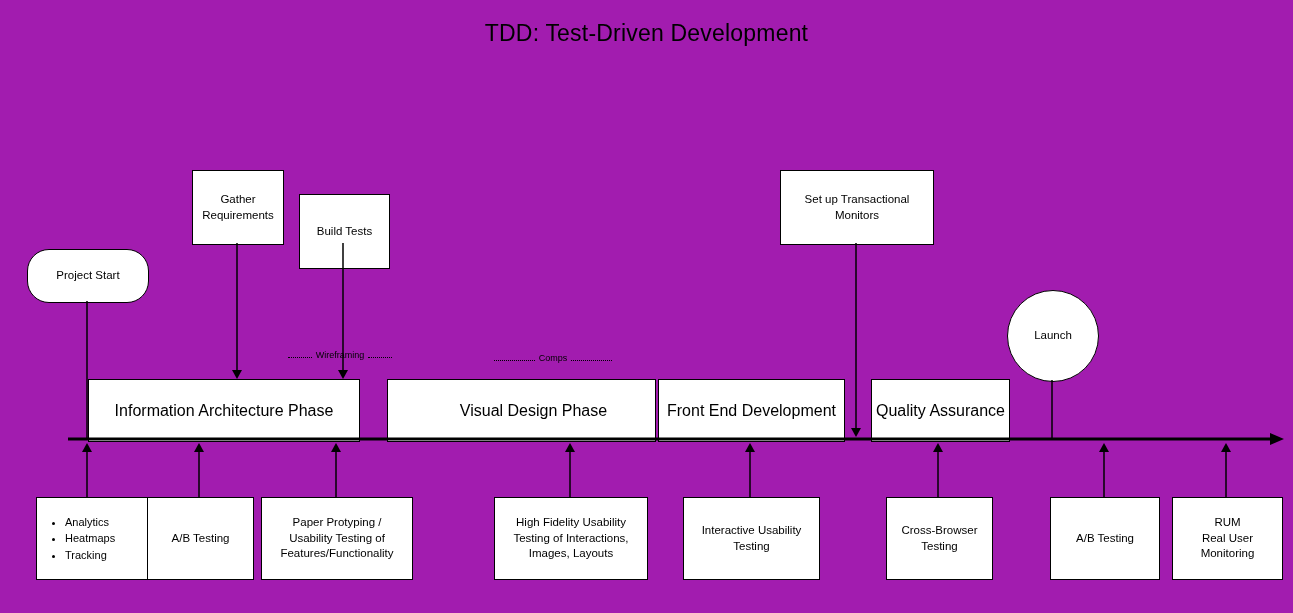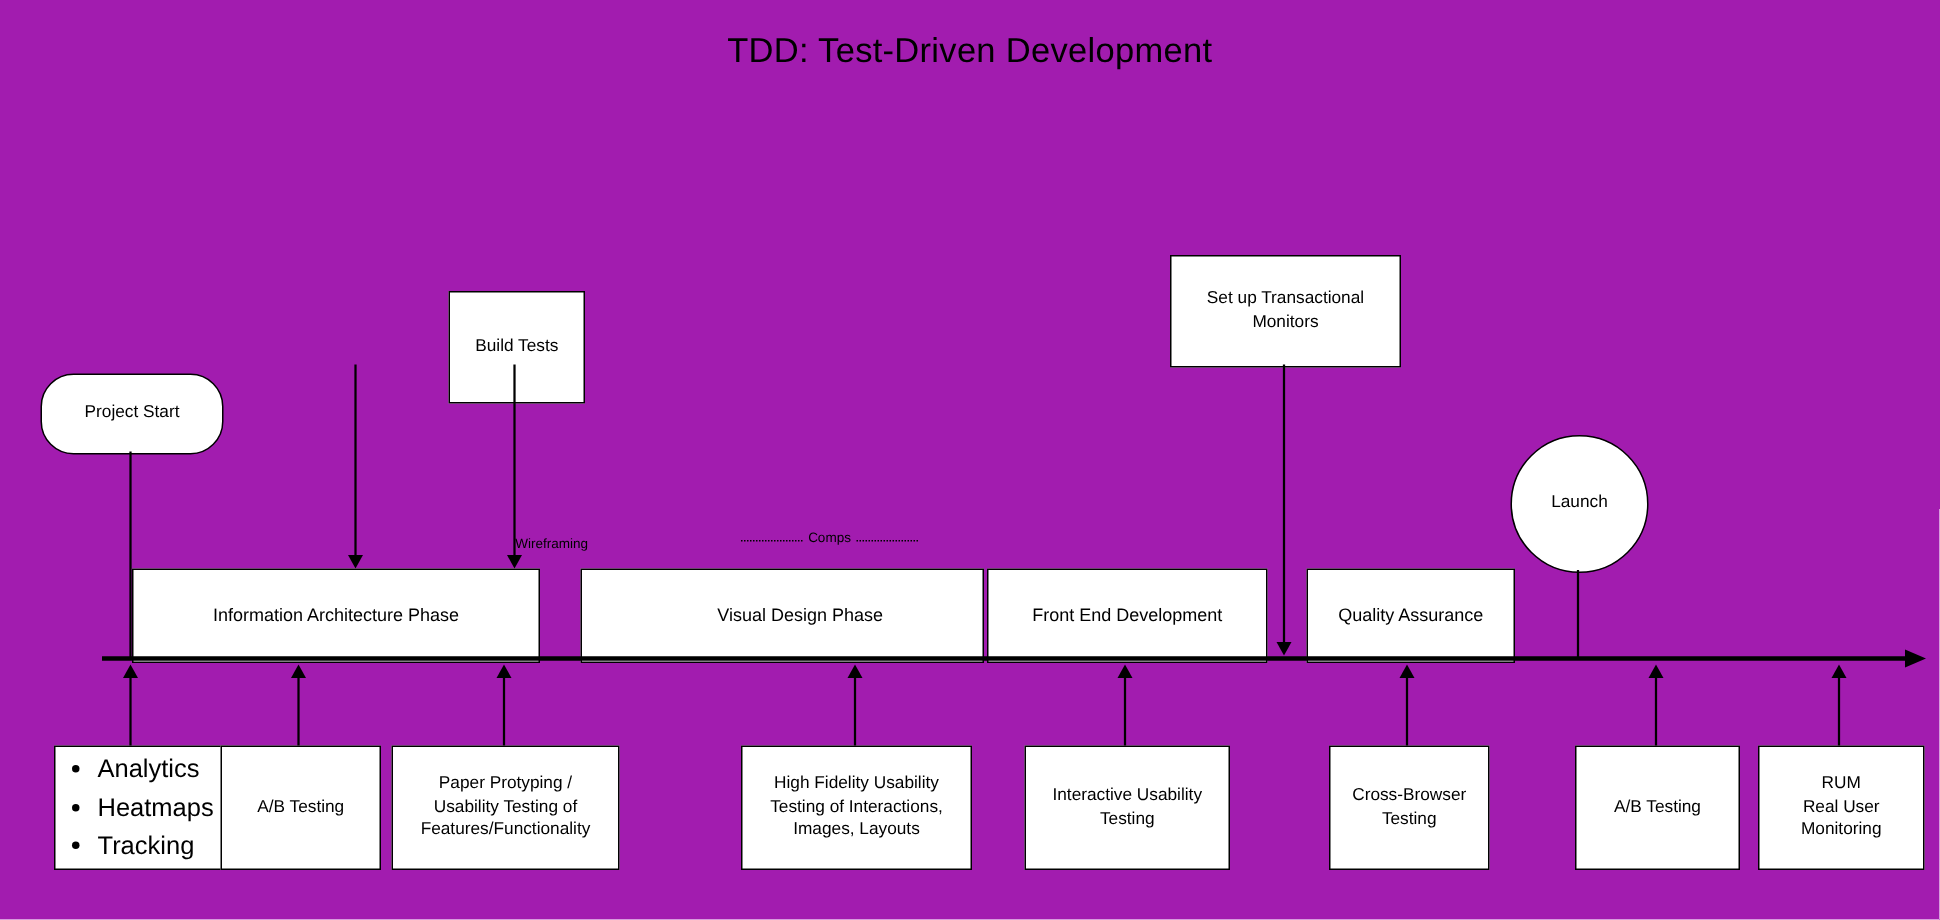--- a/index.html
+++ b/index.html
@@ -34,33 +34,33 @@
     justify-content: center;
     text-align: center;
     font-size: 11.5px;
     line-height: 1.35;
   }
   .node span {
     white-space: pre-line;
     display: block;
     padding: 0 4px;
   }
-  .node--phase { font-size: 12px; }
+  .node--phase { font-size: 16px; }
   .node--rounded { border-radius: 22px; }
   .node--circle { border-radius: 50%; }
   .node--list {
     justify-content: flex-start;
     padding-left: 12px;
   }
   .node--list ul {
     margin: 0;
     padding-left: 16px;
     list-style: disc;
     text-align: left;
-    font-size: 17px;
+    font-size: 11px;
     line-height: 1.5;
   }
   .transition {
     position: absolute;
     display: flex;
     align-items: flex-end;
     gap: 4px;
     font-size: 9px;
     line-height: 1;
   }
@@ -81,20 +81,24 @@
 <body>
 
 <div class="stage">
 
   <div class="title">TDD: Test-Driven Development</div>
 
   <div class="node node--rounded" style="left:27px; top:249px; width:120px; height:52px;">
     <span>Project Start</span>
   </div>
 
+  <div class="node" style="left:192px; top:170px; width:90px; height:73px;">
+    <span>Gather
+Requirements</span>
+  </div>
 
   <div class="node" style="left:299px; top:170px; width:89px; height:73px;margin-top:24px;">
     <span>Build Tests</span>
   </div>
 
   <div class="node" style="left:780px; top:170px; width:152px; height:73px;">
     <span>Set up Transactional
 Monitors</span>
   </div>
 
@@ -111,21 +115,21 @@
   </div>
 
   <div class="node node--phase" style="left:658px; top:379px; width:185px; height:61px;">
     <span>Front End Development</span>
   </div>
 
   <div class="node node--phase" style="left:871px; top:379px; width:137px; height:61px;">
     <span>Quality Assurance</span>
   </div>
 
-  <div class="transition" style="left:288px; top:351px; width:104px;flex-direction:column;">
+  <div class="transition" style="left:288px; top:351px; width:104px;">
     <span class="dotseg"></span>
     <span>Wireframing</span>
     <span class="dotseg"></span>
   </div>
 
   <div class="transition" style="left:494px; top:354px; width:118px;">
     <span class="dotseg"></span>
     <span>Comps</span>
     <span class="dotseg"></span>
   </div>

